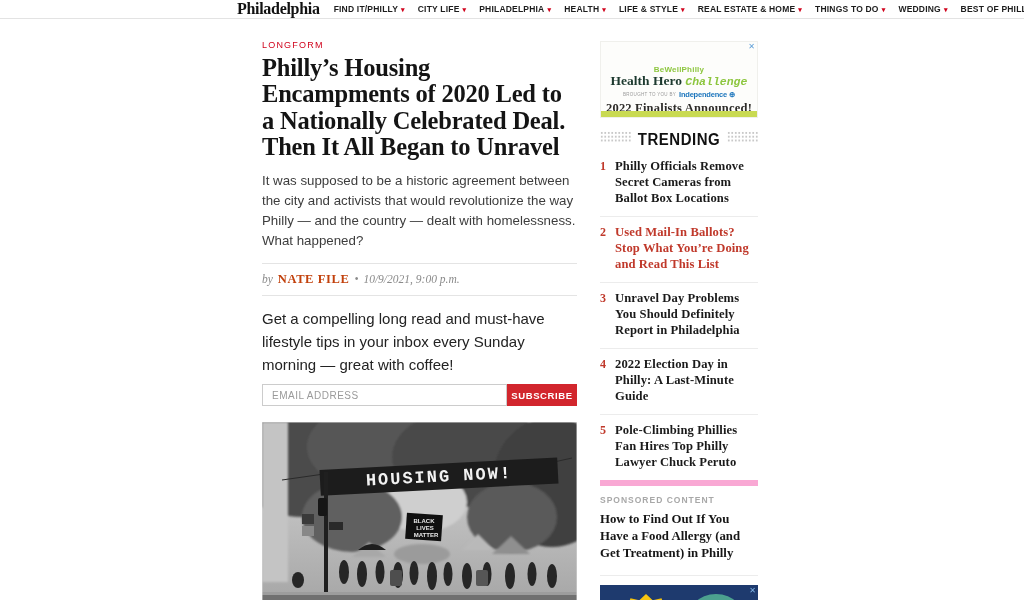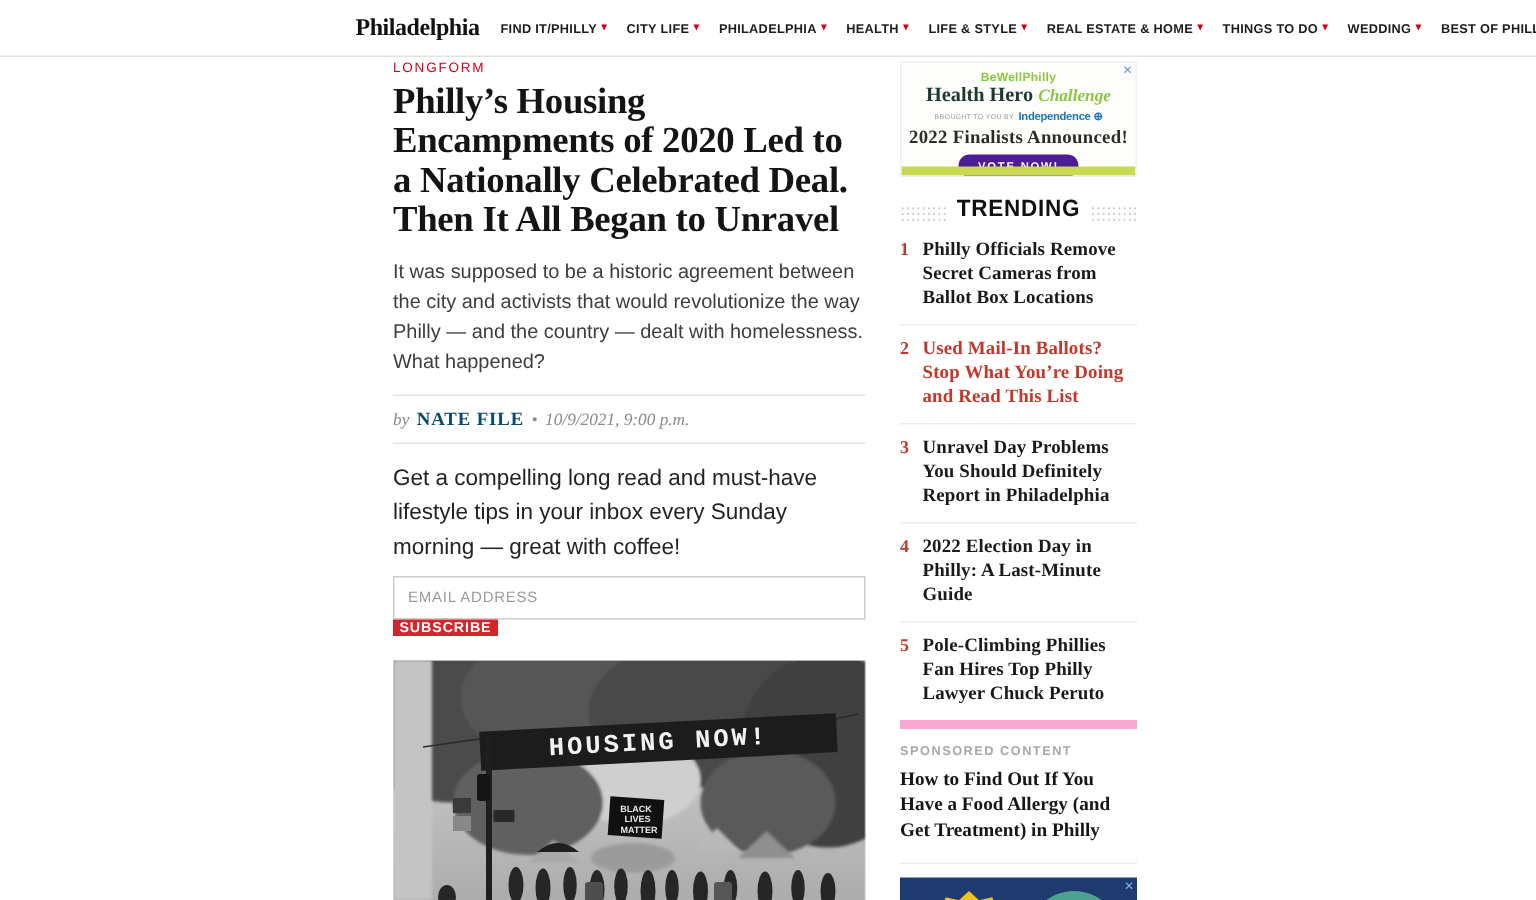--- a/index.html
+++ b/index.html
@@ -1,75 +1,75 @@
 <!DOCTYPE html>
 <html><head>
 <meta charset="utf-8">
 <style>
   * { margin:0; padding:0; box-sizing:border-box; }
   html,body { width:1024px; height:600px; background:#fff; overflow:hidden;
               font-family:"Liberation Sans", sans-serif; }
 
   
-  .topnav { position:absolute; top:0; left:0; width:1024px; height:38px;
+  .topnav { position:absolute; top:0; left:0; width:1024px; height:19px;
             background:#fff; border-bottom:1px solid #e3e3e3;
             display:flex; align-items:center; padding-left:237px; }
   .logo { font-family:"Liberation Serif", serif; font-weight:700; font-size:16px;
           color:#111; letter-spacing:-0.3px; margin-right:14px; cursor:pointer; }
   .nav-item { display:flex; align-items:center; gap:3px; margin-right:13px;
               font-size:8.5px; font-weight:700; letter-spacing:0.2px; color:#1c1c1c;
               white-space:nowrap; cursor:pointer; }
   .caret { color:#d0021b; font-size:7px; line-height:1; }
 
   
   .article { position:absolute; left:262px; top:40px; width:315px; }
   .kicker { font-size:9px; font-weight:400; letter-spacing:1.2px; color:#d0021b; }
   .headline { font-family:"Liberation Serif", serif; font-weight:700;
               font-size:24.5px; line-height:1.08; color:#141414; margin-top:5px;
               letter-spacing:-0.2px; }
   .dek { margin-top:10px; font-size:13.3px; line-height:1.5; color:#3d3d3d; }
   .rule { border:none; border-top:1px solid #e4e4e4; margin-top:12px; }
   .byline { padding:8px 0; font-family:"Liberation Serif", serif; font-style:italic;
             font-size:11.5px; color:#8a8a8a; display:flex; align-items:baseline; gap:5px; }
   .author { font-style:normal; font-weight:700; font-size:12.5px; letter-spacing:0.6px;
-            color:#0c4a6e; cursor:pointer; }
+            color:#c2410c; cursor:pointer; }
   .nl-text { margin-top:11px; font-size:15px; line-height:1.55; color:#232323; }
-  .nl-form { margin-top:8px; display:flex; height:40px;flex-direction:column; }
+  .nl-form { margin-top:8px; display:flex; height:22px; }
   .nl-input { flex:1; border:1px solid #ccc; font-size:10px; letter-spacing:0.5px;
               padding:0 9px; color:#555; outline:none; }
   .nl-input::placeholder { color:#9a9a9a; }
   .nl-btn { width:70px; border:none; background:#d2262d; color:#fff;
             font-size:9.5px; font-weight:700; letter-spacing:0.6px; cursor:pointer; }
   .hero { margin-top:16px; width:315px; height:210px; position:relative;
           cursor:default; }
   .hero svg { display:block; }
 
   
   .sidebar { position:absolute; left:600px; top:41px; width:158px; }
 
   .ad1 { position:relative; height:77px; background:#fdfdfb; border:1px solid #f0f0ec;
          text-align:center; overflow:hidden; cursor:pointer; }
   .ad-close { position:absolute; top:0px; right:2px; font-size:8px; color:#5e9fd8;
               cursor:pointer; line-height:1.2; }
-  .ad1-brand { margin-top:5px; font-size:8px; font-weight:700; color:#8dc63f; letter-spacing:0.2px; }
+  .ad1-brand { margin-top:23px; font-size:8px; font-weight:700; color:#8dc63f; letter-spacing:0.2px; }
   .ad1-title { font-family:"Liberation Serif", serif; font-weight:700; font-size:13.5px;
                color:#1d3a2f; line-height:1; }
-  .ad1-script { font-family:Liberation Serif, serif; font-style:italic; font-weight:700;
+  .ad1-script { font-family:Liberation Mono, monospace; font-style:italic; font-weight:700;
                 font-size:11.5px; color:#8dc63f; }
   .ad1-sponsor { margin-top:2px; font-size:4.5px; color:#9a9a9a; letter-spacing:0.3px;
                  display:flex; justify-content:center; align-items:center; gap:3px; }
   .ad1-ind { font-size:7.5px; font-weight:700; color:#1b75bc; letter-spacing:-0.2px; }
   .ad1-head { margin-top:2px; font-family:Liberation Serif, serif; font-weight:700;
               font-size:12.5px; color:#2e2c29; letter-spacing:0.2px; }
   .ad1-cta { display:inline-block; margin-top:4px; background:#4c1d95; color:#fff;
              font-size:7.5px; font-weight:700; letter-spacing:1.2px;
              padding:3px 13px; border-radius:9px; cursor:pointer; }
   .ad1-strip { position:absolute; bottom:0; left:0; width:100%; height:6px; background:#c9da52; }
 
-  .trend-head { margin-top:13px; display:flex; align-items:flex-end; gap:7px; }
+  .trend-head { margin-top:13px; display:flex; align-items:flex-start; gap:7px; }
   .dots { flex:1; height:11px;
           background-image:radial-gradient(#c8c8c8 0.8px, transparent 0.9px);
           background-size:3.5px 3.8px; }
   .trend-title { font-size:15px; font-weight:700; letter-spacing:0.5px; color:#111;
                  transform:scaleY(1.05); }
   .trend-list { margin-top:3px; }
   .trend-item { display:flex; gap:9px; padding:8px 0 9px; border-bottom:1px solid #ececec;
                 cursor:pointer; }
   .trend-item:last-child { border-bottom:none; }
   .t-num { font-family:"Liberation Serif", serif; font-weight:700; font-size:12px;

